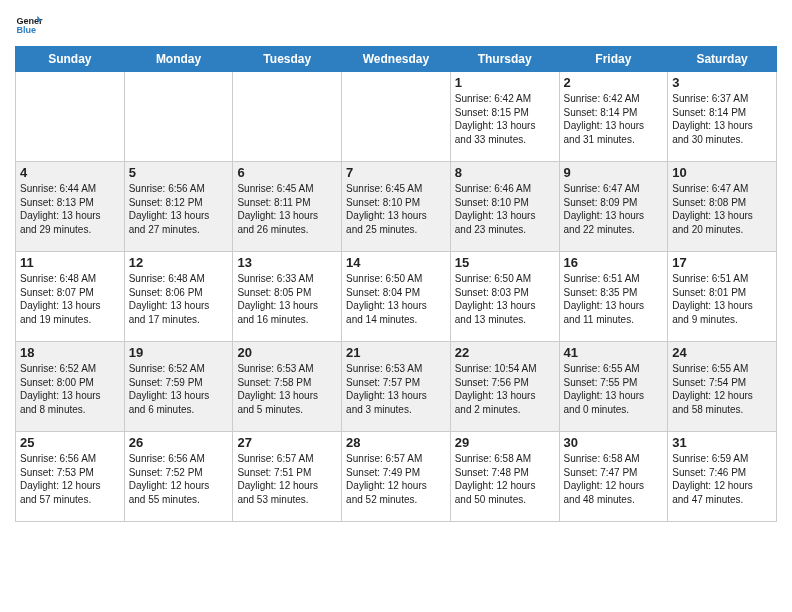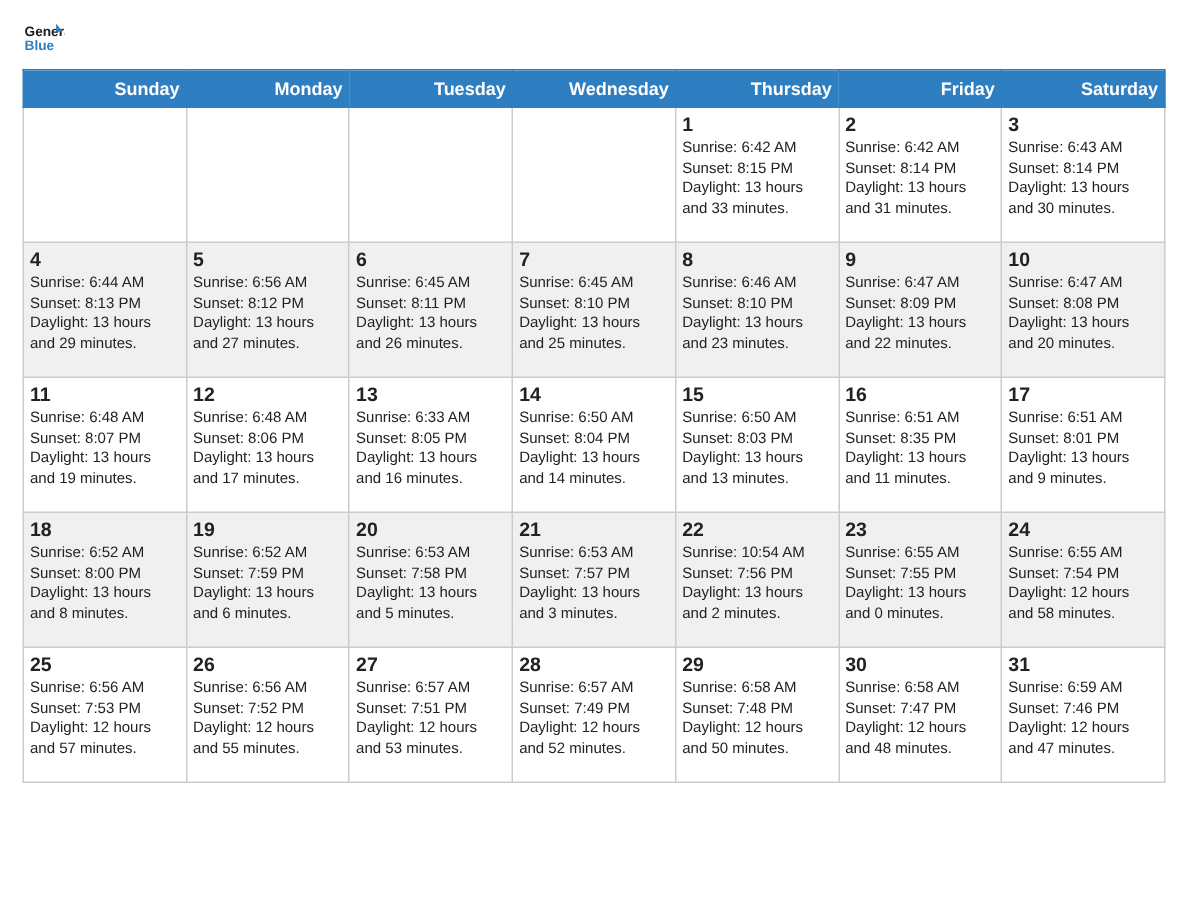--- a/index.html
+++ b/index.html
@@ -39,21 +39,21 @@
       width: 100%;
       border-collapse: collapse;
       table-layout: fixed;
     }
     thead th {
       background: #2e7fc1;
       color: #fff;
       font-size: 12px;
       font-weight: bold;
       padding: 5px 4px;
-      text-align: right;
+      text-align: center;
       border: 1px solid #2e7fc1;
     }
     td {
       border: 1px solid #ccc;
       vertical-align: top;
       padding: 3px 4px;
       font-size: 10px;
       color: #222;
       height: 90px;
     }
@@ -116,21 +116,21 @@
         </td>
         <td>
           <span class="day-num">2</span>
           <div class="day-info">Sunrise: 6:42 AM
 Sunset: 8:14 PM
 Daylight: 13 hours
 and 31 minutes.</div>
         </td>
         <td>
           <span class="day-num">3</span>
-          <div class="day-info">Sunrise: 6:43 AM
+          <div class="day-info">Sunrise: 6:37 AM
 Sunset: 8:14 PM
 Daylight: 13 hours
 and 30 minutes.</div>
         </td>
       </tr>
       <tr>
         <td>
           <span class="day-num">4</span>
           <div class="day-info">Sunrise: 6:44 AM
 Sunset: 8:13 PM
@@ -261,21 +261,21 @@
 and 3 minutes.</div>
         </td>
         <td>
           <span class="day-num">22</span>
           <div class="day-info">Sunrise: 10:54 AM
 Sunset: 7:56 PM
 Daylight: 13 hours
 and 2 minutes.</div>
         </td>
         <td>
-          <span class="day-num">23</span>
+          <span class="day-num">41</span>
           <div class="day-info">Sunrise: 6:55 AM
 Sunset: 7:55 PM
 Daylight: 13 hours
 and 0 minutes.</div>
         </td>
         <td>
           <span class="day-num">24</span>
           <div class="day-info">Sunrise: 6:55 AM
 Sunset: 7:54 PM
 Daylight: 12 hours

